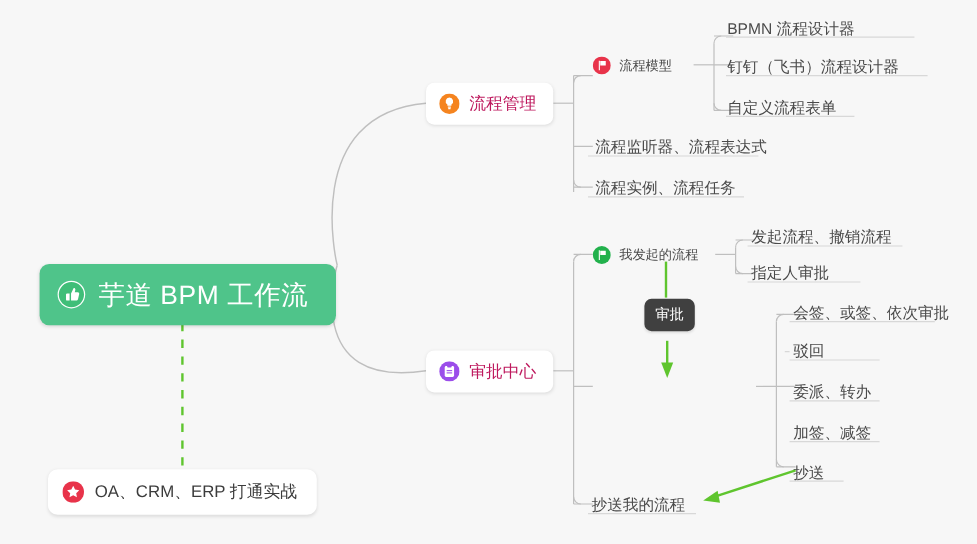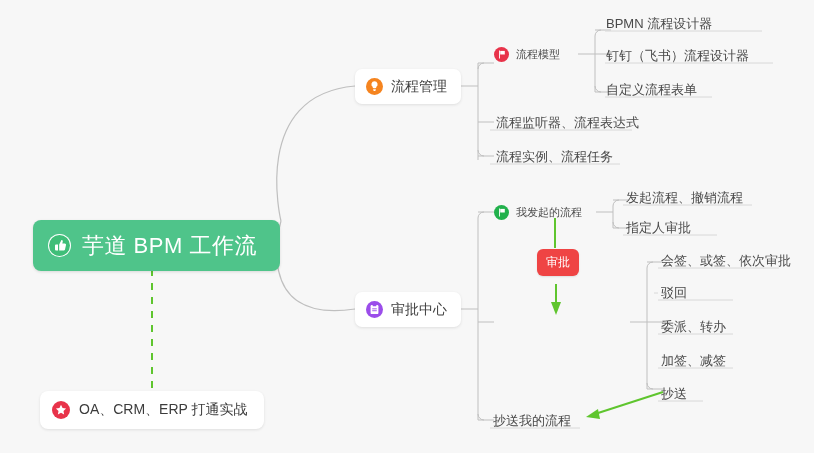--- a/index.html
+++ b/index.html
@@ -59,21 +59,21 @@
     border-radius: 7px;
     box-shadow: 0 1px 3px rgba(0,0,0,0.10);
     display: flex;
     align-items: center;
     padding: 0 14px 0 11px;
     height: 35px;
     box-sizing: border-box;
   }
   .branch-label {
     font-size: 14px;
-    color: #404040;
+    color: #be185d;
     margin-left: 8px;
     white-space: nowrap;
   }
 
   
   .l2-node {
     position: absolute;
     display: flex;
     align-items: center;
     height: 22px;
@@ -91,21 +91,21 @@
     font-size: 13px;
     color: #4a4a4a;
     white-space: nowrap;
     padding: 2px 6px 4px 6px;
     box-sizing: border-box;
   }
 
   
   .tag-box {
     position: absolute;
-    background: #ef4444;
+    background: #404040;
     border-radius: 6px;
     color: #ffffff;
     font-size: 12px;
     padding: 5px 9px;
     white-space: nowrap;
     box-shadow: 0 1px 2px rgba(0,0,0,0.10);
   }
 
   .note-node {
     position: absolute;

